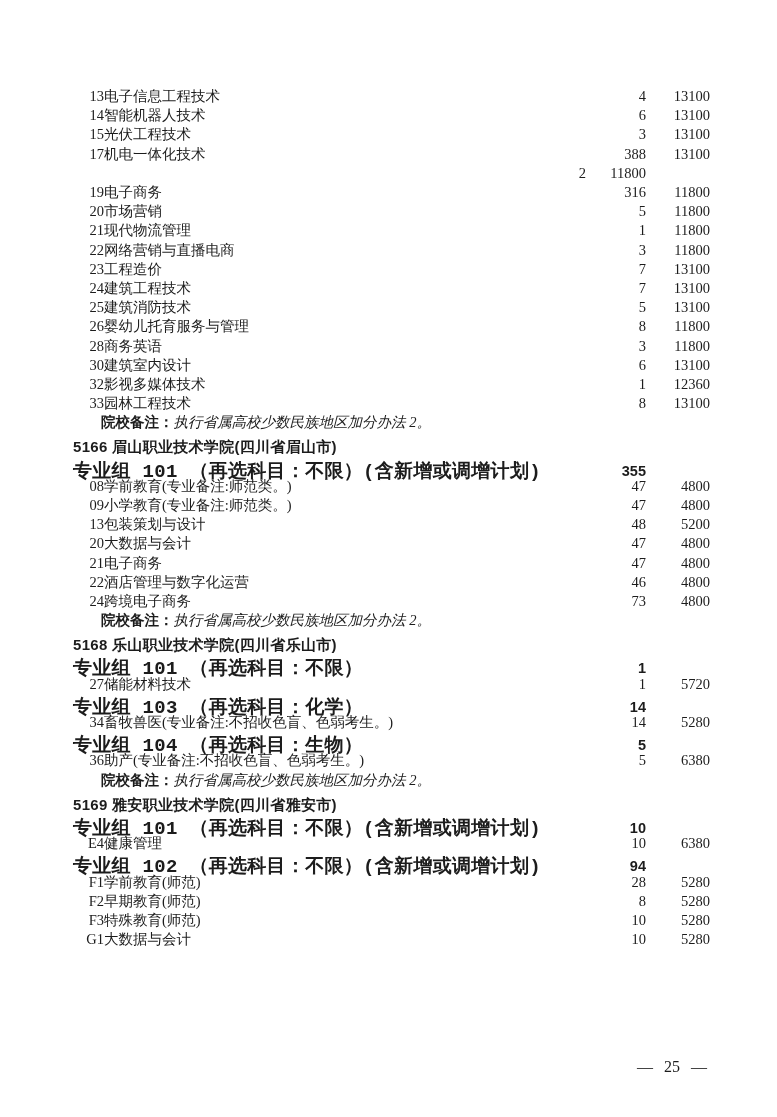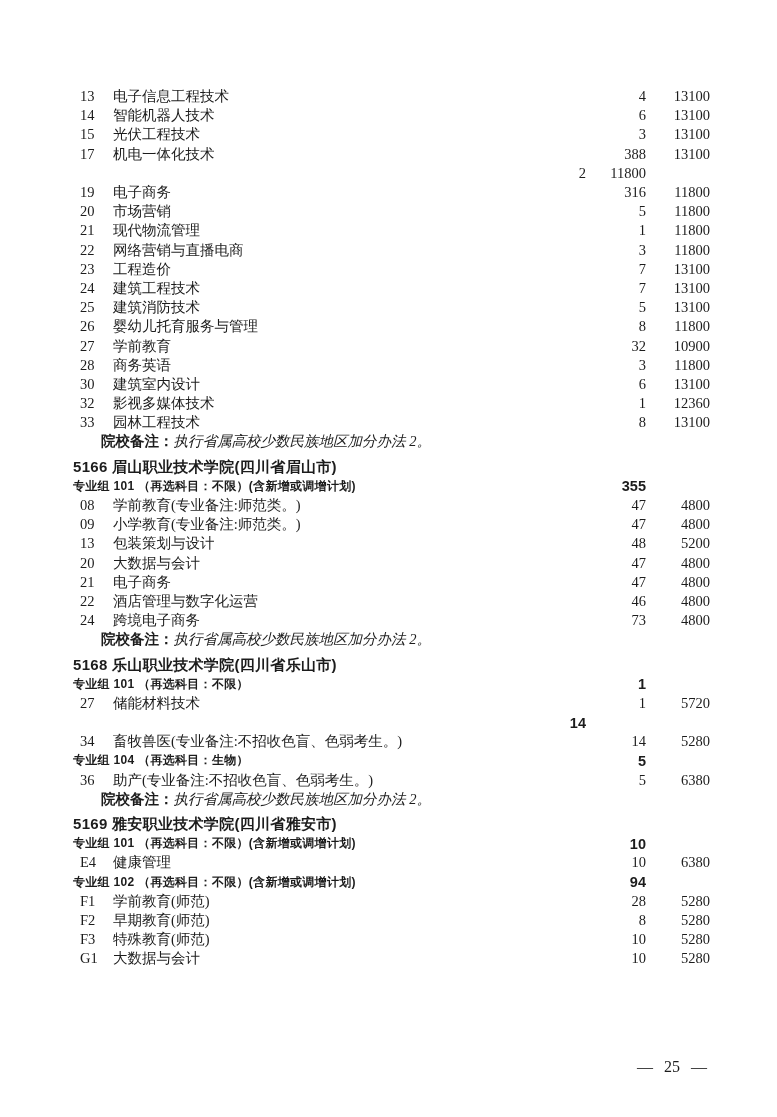--- a/index.html
+++ b/index.html
@@ -38,38 +38,38 @@
   }
   
   .line-major .cell-left {
     font-family: "Liberation Serif", "DejaVu Serif", serif;
     font-size: 14.5px;
     padding-left: 7px;
   }
   .code {
     display: inline-block;
     width: 24px;
-    margin-right: 9px;
+    text-align: right;
   }
   
   .line-school {
     margin-top: 6px;
   }
   .line-school .cell-left {
     grid-column: 1 / -1;
     font-family: "Liberation Sans", "DejaVu Sans", sans-serif;
     font-weight: 700;
     font-size: 15px;
     letter-spacing: 0.3px;
   }
   
   .line-group .cell-left {
-    font-family: Liberation Sans, sans-serif;
+    font-family: Liberation Mono, monospace;
     font-weight: 700;
-    font-size: 12px;
+    font-size: 19px;
     letter-spacing: 0.3px;
   }
   .line-group .num {
     font-family: "Liberation Sans", "DejaVu Sans", sans-serif;
     font-weight: 700;
     font-size: 14.5px;
   }
   
   .line-remark .cell-left {
     grid-column: 1 / -1;
@@ -159,25 +159,20 @@
     <div class="cell-left"><span class="code">25</span><span>建筑消防技术</span></div>
     <div class="num">5</div>
     <div class="num">13100</div>
   </div>
       <div class="line line-major">
     <div class="cell-left"><span class="code">26</span><span>婴幼儿托育服务与管理</span></div>
     <div class="num">8</div>
     <div class="num">11800</div>
   </div>
       <div class="line line-major">
-    <div class="cell-left"><span class="code">27</span><span>学前教育</span></div>
-    <div class="num">32</div>
-    <div class="num">10900</div>
-  </div>
-      <div class="line line-major">
     <div class="cell-left"><span class="code">28</span><span>商务英语</span></div>
     <div class="num">3</div>
     <div class="num">11800</div>
   </div>
       <div class="line line-major">
     <div class="cell-left"><span class="code">30</span><span>建筑室内设计</span></div>
     <div class="num">6</div>
     <div class="num">13100</div>
   </div>
       <div class="line line-major">
@@ -246,20 +241,21 @@
     <div class="cell-left">专业组 101 （再选科目：不限）</div>
     <div class="num">1</div>
     <div class="num"></div>
   </div>
       <div class="line line-major">
     <div class="cell-left"><span class="code">27</span><span>储能材料技术</span></div>
     <div class="num">1</div>
     <div class="num">5720</div>
   </div>
       <div class="line line-group">
+    <div class="cell-left">专业组 103 （再选科目：化学）</div>
     <div class="num">14</div>
     <div class="num"></div>
   </div>
       <div class="line line-major">
     <div class="cell-left"><span class="code">34</span><span>畜牧兽医(专业备注:不招收色盲、色弱考生。)</span></div>
     <div class="num">14</div>
     <div class="num">5280</div>
   </div>
       <div class="line line-group">
     <div class="cell-left">专业组 104 （再选科目：生物）</div>

